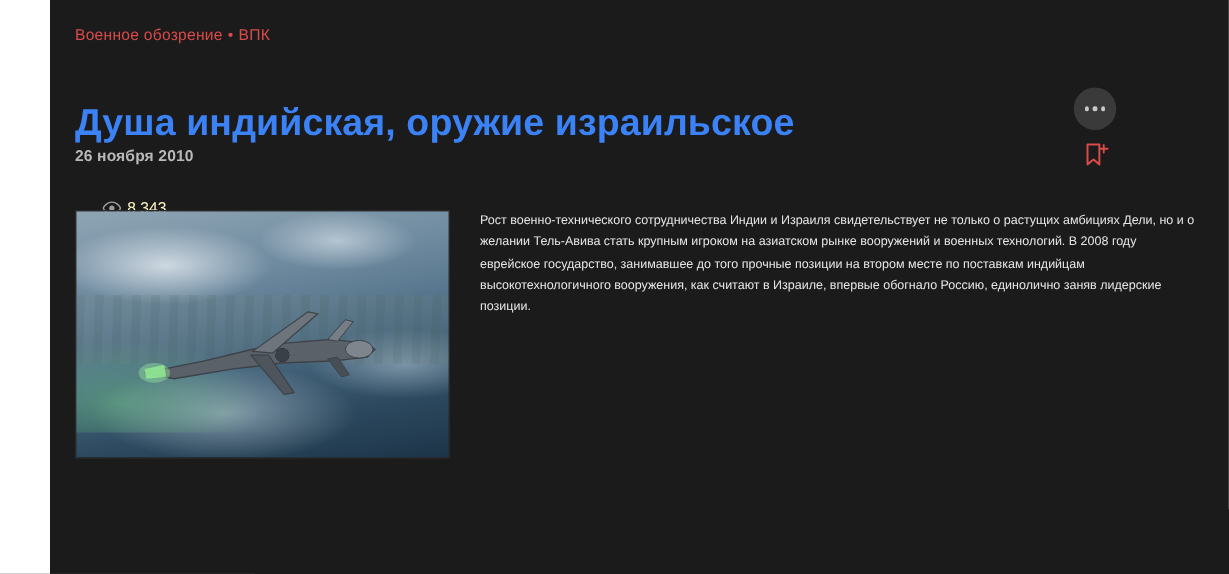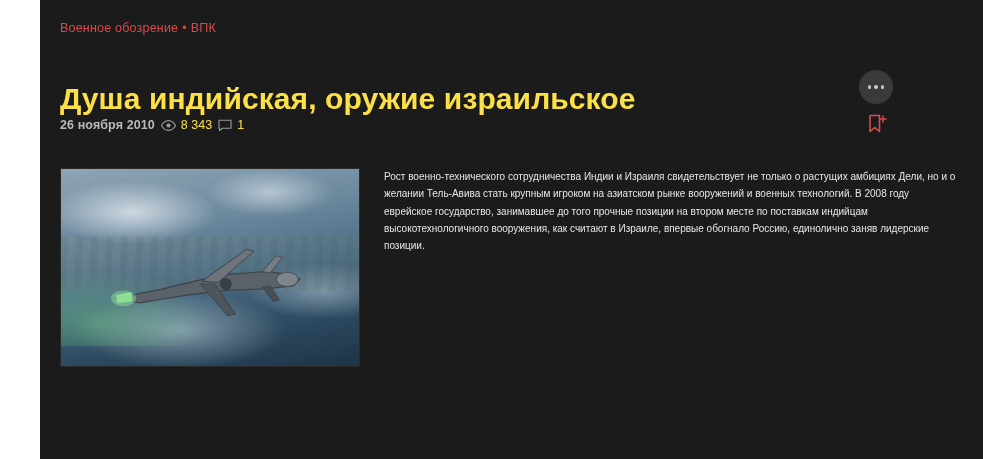--- a/index.html
+++ b/index.html
@@ -52,44 +52,45 @@
     color: #d94a4a;
     margin: 0 4px;
   }
   .title {
     position: absolute;
     left: 20px;
     top: 60px;
     width: 790px;
     font-size: 30px;
     font-weight: bold;
-    color: #fde047;
+    color: #3b82f6;
     letter-spacing: 0.1px;
     line-height: 1.25;
   }
   .meta {
     position: absolute;
     left: 20px;
     top: 118px;
     display: flex;
     align-items: center;
-    gap: 6px;
+    gap: 27px;
     font-size: 12.5px;
     color: #9a9a9a;
+    flex-direction: column;
   }
   .meta .date {
     color: #b9b9b9;
     font-weight: bold;
     letter-spacing: 0.1px;
   }
   .meta .stat {
     display: flex;
     align-items: center;
     gap: 5px;
-    color: #fde047;
+    color: #fef9c3;
   }
   .meta .stat .num {
     font-size: 12.5px;
   }
   .icon-eye svg, .icon-comment svg {
     display: block;
   }
   .more-btn {
     position: absolute;
     right: 90px;

